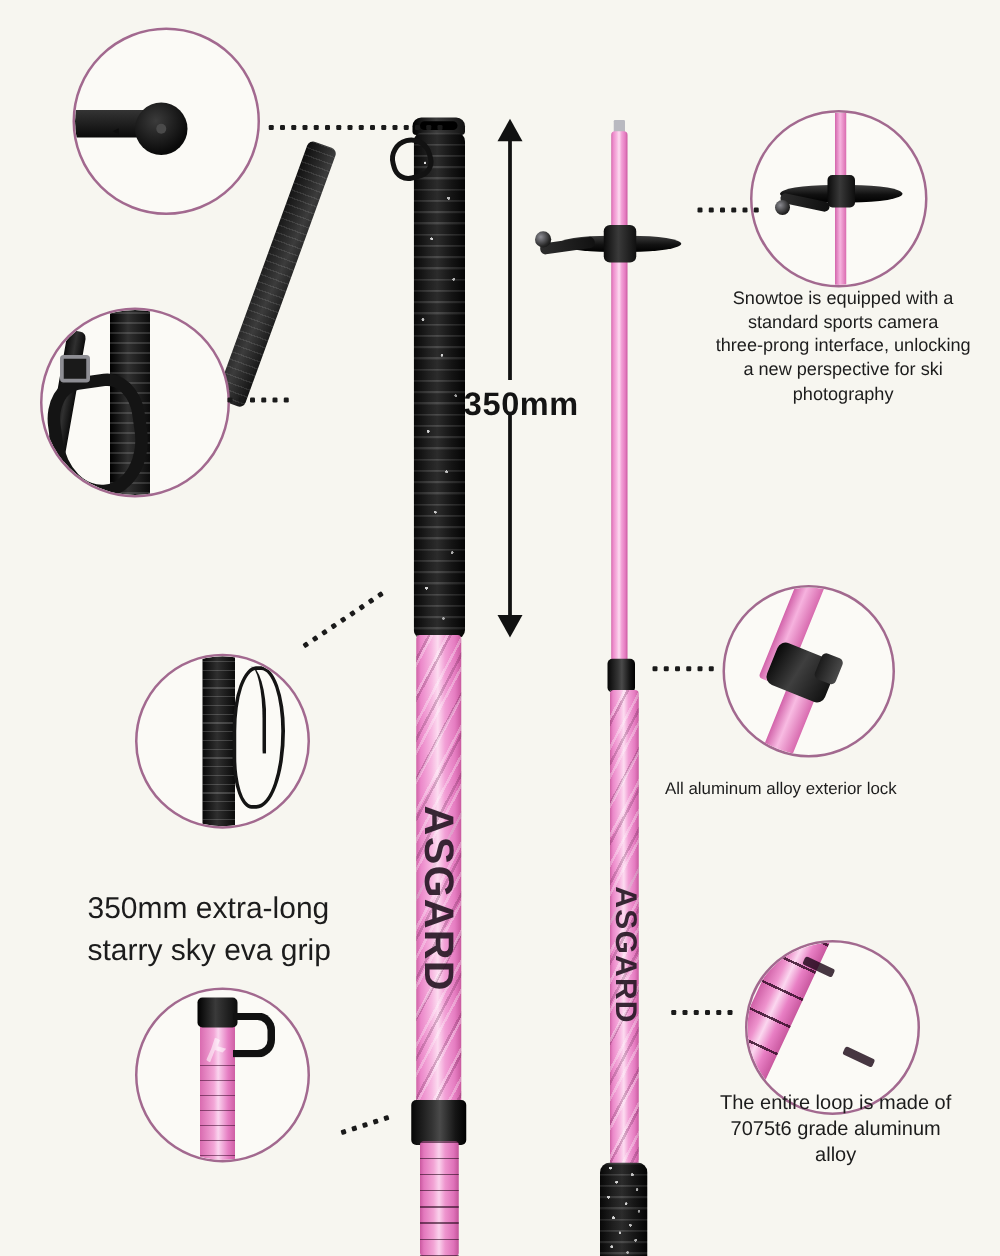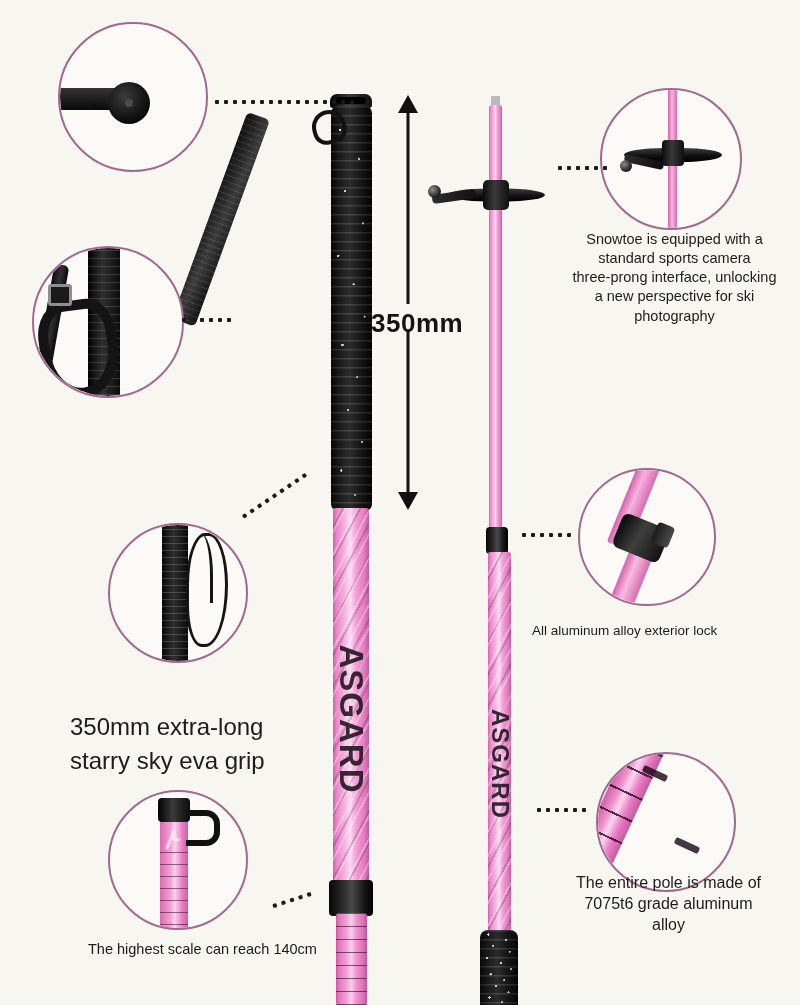--- a/index.html
+++ b/index.html
@@ -255,21 +255,20 @@
                   clip-path:polygon(40% 0,60% 10%,50% 35%,85% 45%,70% 60%,40% 50%,20% 100%,5% 90%,25% 45%);"></div>
     </div>
   </div>
   <div class="dots" style="left:272px;top:898px;transform:rotate(-18deg);">
     <i></i>
       <i></i>
       <i></i>
       <i></i>
       <i></i>
   </div>
-  <div class="caption c-left" style="left:88px;top:940px;width:300px;font-size:14.5px;">The highest scale can reach 140cm</div>
 
   <div class="dimarrow" style="left:393px;top:95px;width:30px;height:415px;">
     <div class="head up"></div>
     <div class="shaft" style="top:14px;height:195px;"></div>
     <div class="shaft" style="top:235px;height:163px;"></div>
     <div class="head dn"></div>
   </div>
   <div class="dimlabel" style="left:371px;top:308px;font-size:26px;">350mm</div>
 
   <div class="callout" style="left:600px;top:88px;width:142px;height:142px;">
@@ -341,17 +340,17 @@
     </div>
   </div>
   <div class="dots" style="left:537px;top:808px;">
     <i></i>
       <i></i>
       <i></i>
       <i></i>
       <i></i>
       <i></i>
   </div>
-  <div class="caption c-center" style="left:556px;top:872px;width:225px;font-size:16px;">The entire pole is made of
+  <div class="caption c-center" style="left:556px;top:872px;width:225px;font-size:16px;">The entire loop is made of
 7075t6 grade aluminum
 alloy</div>
 
 </div>
 
 </body></html>

